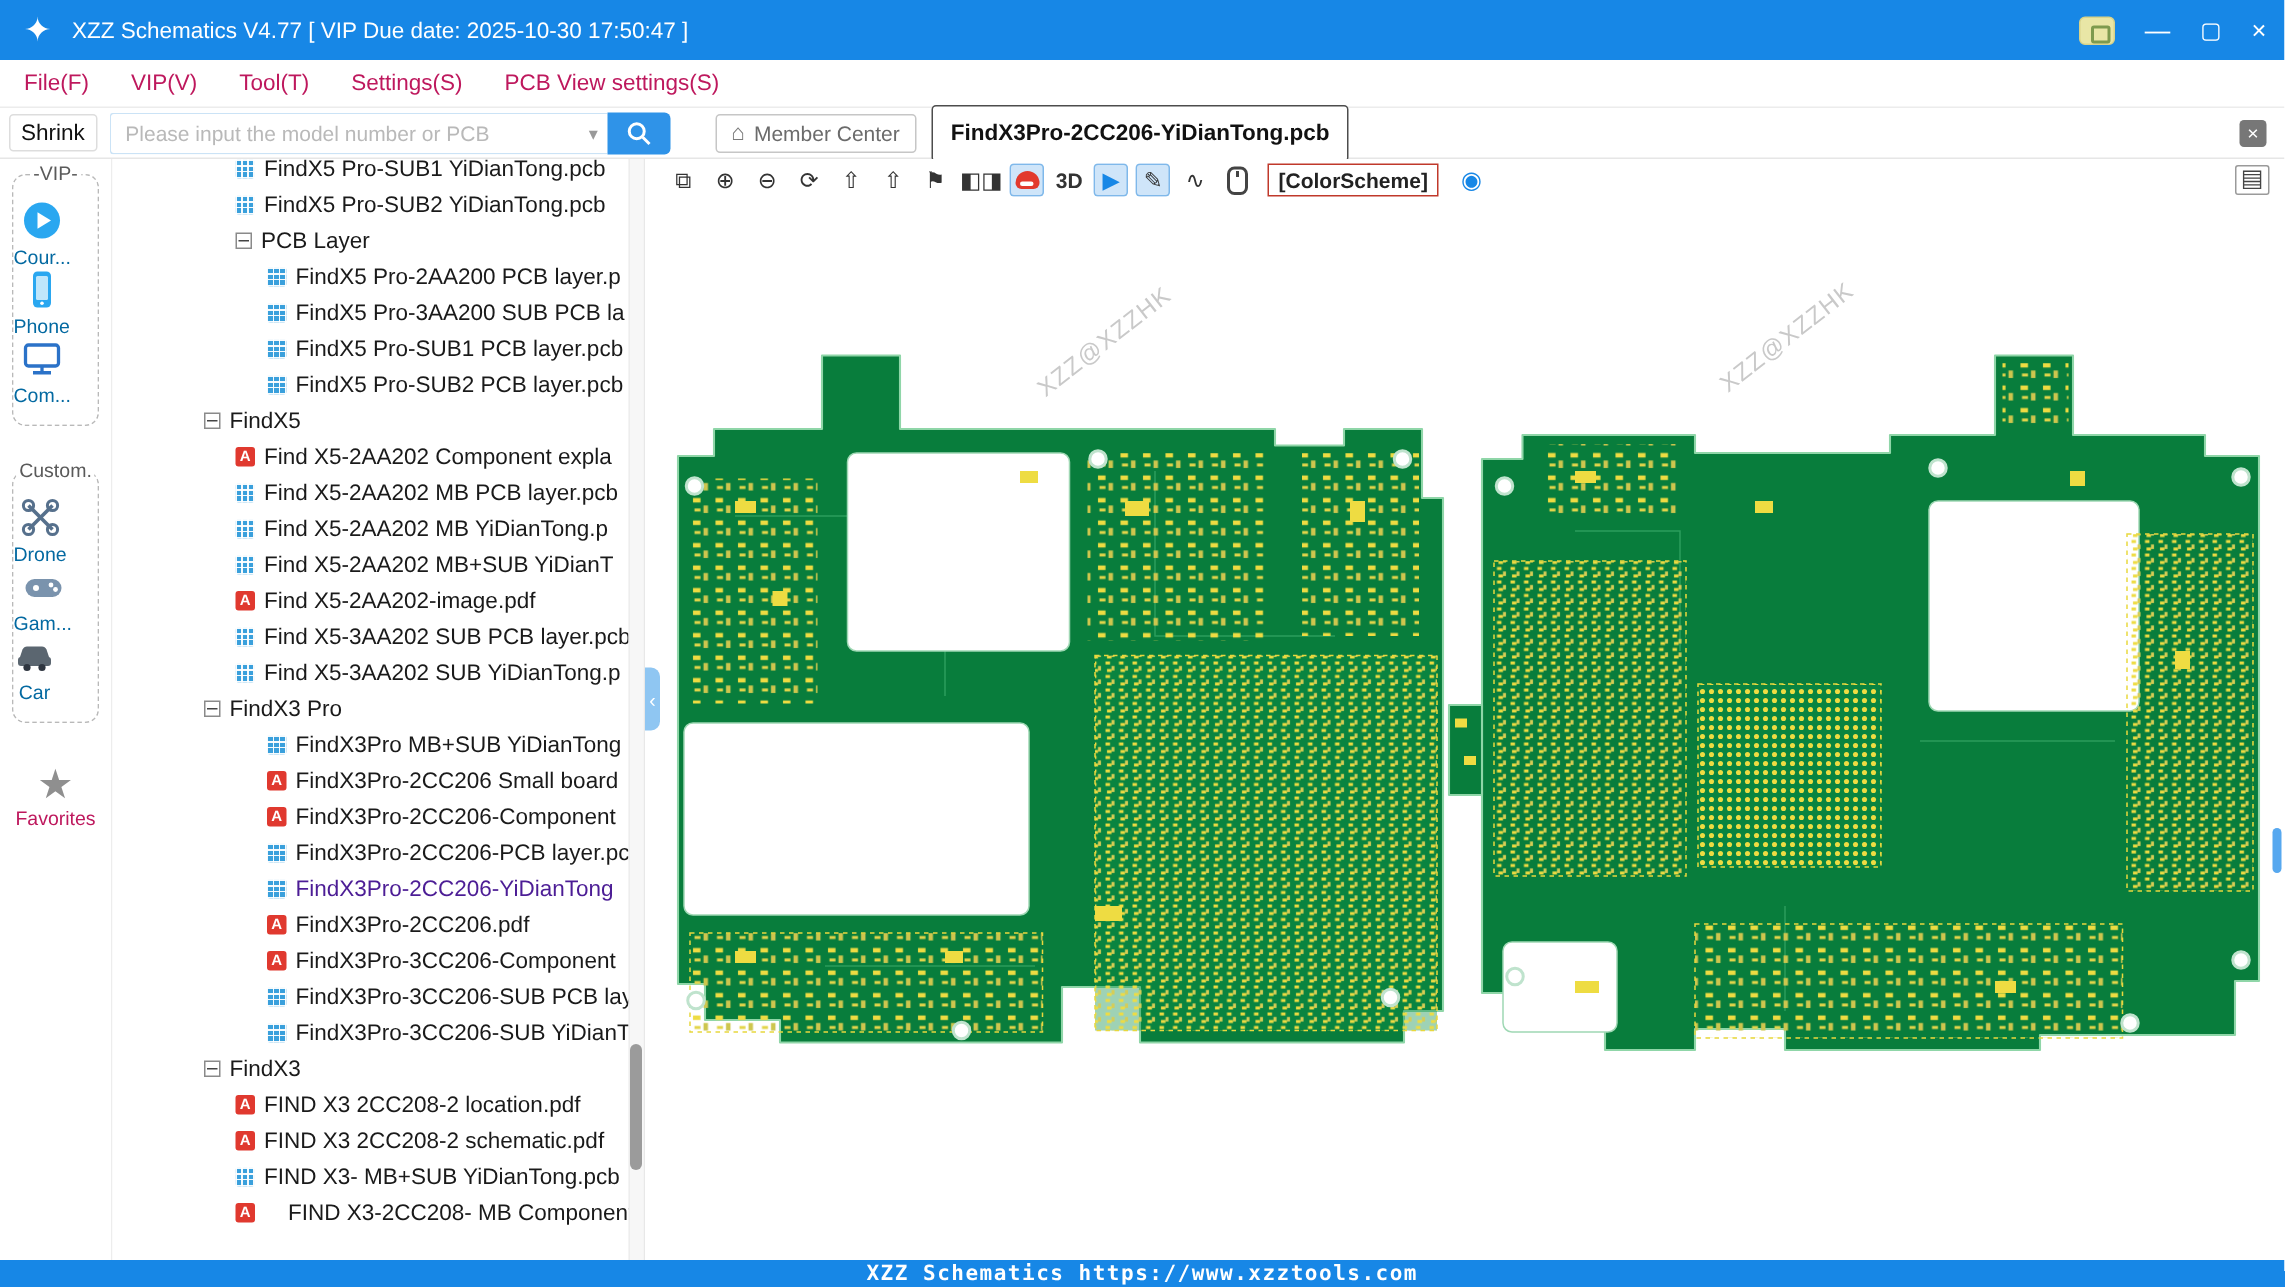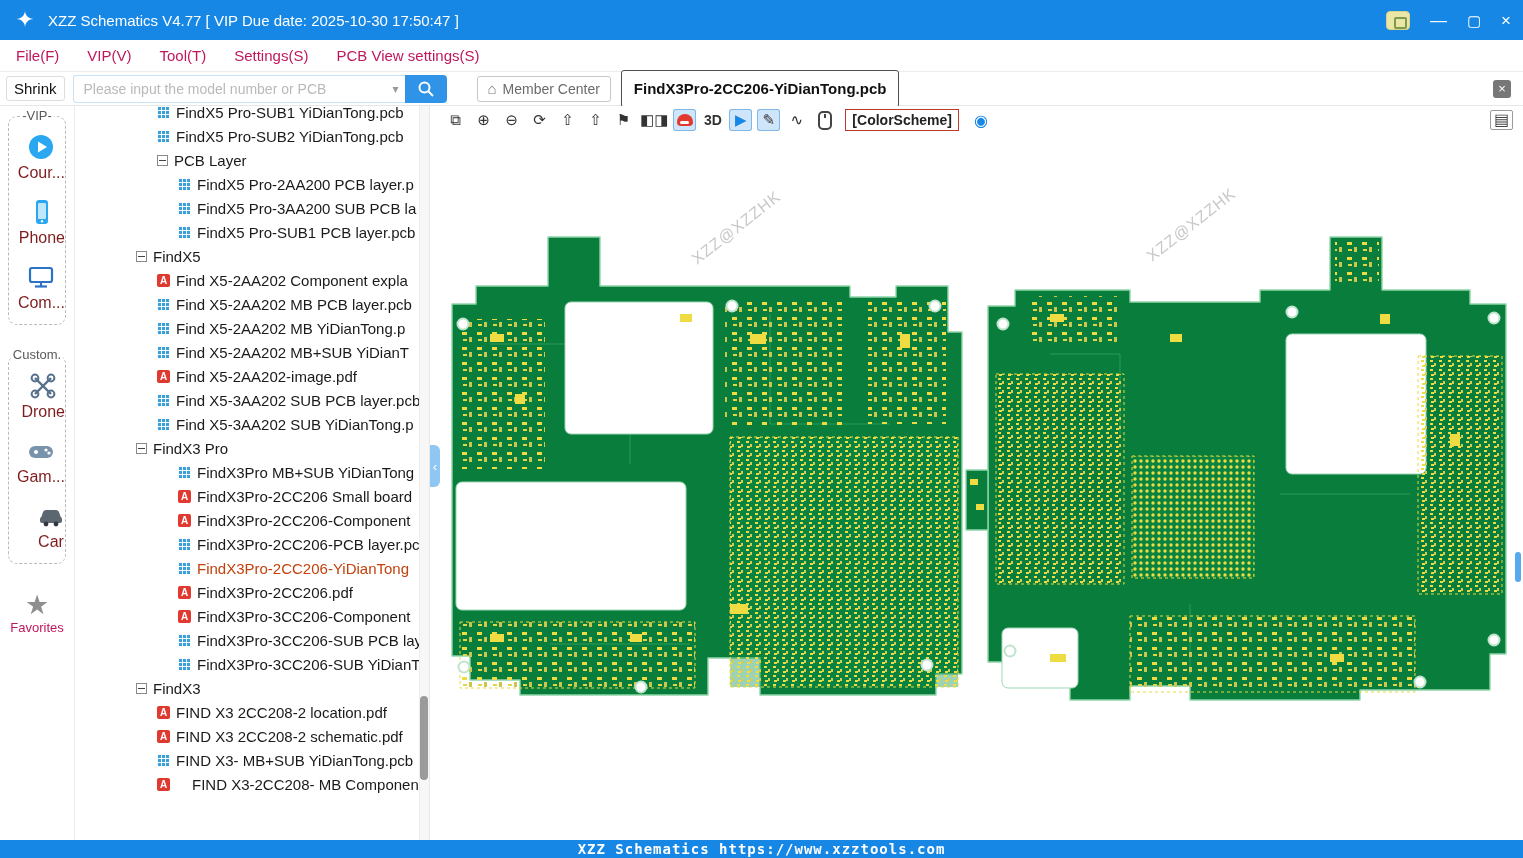--- a/index.html
+++ b/index.html
@@ -50,27 +50,27 @@
                   color:#fff; border-radius:3px; display:flex; align-items:center;
                   justify-content:center; font-size:13px; line-height:1; }
 
   
   .body { flex:1; display:flex; min-height:0; }
 
   
   .sidebar { width:75px; flex:none; border-right:1px solid #ededed; display:flex;
              flex-direction:column; align-items:center; padding-top:10px; background:#fff; }
   .side-group { width:58px; border:1px dashed #b9b9b9; border-radius:9px; position:relative;
-                display:flex; flex-direction:column; align-items:flex-end; gap:16px;
+                display:flex; flex-direction:column; align-items:flex-start; 
                 padding:16px 0 12px; }
   .side-group + .side-group { margin-top:30px; }
   .group-title { position:absolute; top:-9px; left:50%; transform:translateX(-50%);
                  background:#fff; padding:0 2px; font-size:13px; color:#5a5a5a; white-space:nowrap; }
   .side-item { display:flex; flex-direction:column; align-items:center; gap:3px;
-               font-size:16px; color:#7f1d1d; }
+               font-size:13px; color:#0369a1; }
   .si { width:28px; height:28px; display:block; }
   .favorites { margin-top:28px; display:flex; flex-direction:column; align-items:center; gap:1px; }
   .fav-star { font-size:27px; color:#8f8f8f; line-height:1; }
   .fav-label { font-size:13px; color:#be185d; }
 
   
   .tree { width:355px; flex:none; position:relative; overflow:hidden; background:#fff;
           border-right:1px solid #e8e8e8; }
   .tree-inner { margin-top:-6px; }
   .tree-row { display:flex; align-items:center; height:24px; white-space:nowrap;
@@ -82,21 +82,21 @@
   .tree-row.folder .toggle { display:inline-block; }
   .tree-row .ficon { width:13px; height:13px; margin-right:6px; flex:none; border-radius:2px; }
   .tree-row.pcb .ficon {
       background-color:#3aa0dc;
       background-image:
         repeating-linear-gradient(0deg, rgba(255,255,255,.95) 0 1px, transparent 1px 4px),
         repeating-linear-gradient(90deg, rgba(255,255,255,.95) 0 1px, transparent 1px 4px); }
   .tree-row.pdf .ficon { background:#e0392f; position:relative; }
   .tree-row.pdf .ficon::after { content:"A"; position:absolute; inset:0; color:#fff;
                                 font-size:10px; font-weight:700; text-align:center; line-height:13px; }
-  .tree-row.selected .tlabel { color:#c2410c; }
+  .tree-row.selected .tlabel { color:#4c1d95; }
   .tree-scroll { position:absolute; top:0; right:0; bottom:0; width:10px; background:#f7f7f7;
                  border-left:1px solid #ededed; }
   .tree-thumb { position:absolute; right:1px; top:590px; width:8px; height:84px;
                 background:#9b9b9b; border-radius:4px; }
 
   
   .main { flex:1; min-width:0; display:flex; flex-direction:column; position:relative; background:#fff; }
   .pcb-toolbar { height:28px; flex:none; display:flex; align-items:center; gap:5px;
                  padding:0 10px 0 14px; background:#fff; }
   .vt-icon { min-width:23px; height:22px; display:flex; align-items:center; justify-content:center;
@@ -289,20 +289,25 @@
             <span class="ficon" data-name="file-type-icon"></span>
             <span class="tlabel" data-name="tree-item-label">FindX5 Pro-3AA200 SUB PCB la</span>
           </div>
 
           <div class="tree-row pcb" data-name="tree-item" style="padding-left: 103px;">
 
             <span class="ficon" data-name="file-type-icon"></span>
             <span class="tlabel" data-name="tree-item-label">FindX5 Pro-SUB1 PCB layer.pcb</span>
           </div>
 
+          <div class="tree-row pcb" data-name="tree-item" style="padding-left: 103px;">
+
+            <span class="ficon" data-name="file-type-icon"></span>
+            <span class="tlabel" data-name="tree-item-label">FindX5 Pro-SUB2 PCB layer.pcb</span>
+          </div>
 
           <div class="tree-row folder" data-name="tree-item" style="padding-left: 61px;">
             <span class="toggle" data-name="collapse-toggle-icon"></span>
 
             <span class="tlabel" data-name="tree-item-label">FindX5</span>
           </div>
 
           <div class="tree-row pdf" data-name="tree-item" style="padding-left: 82px;">
 
             <span class="ficon" data-name="file-type-icon"></span>

